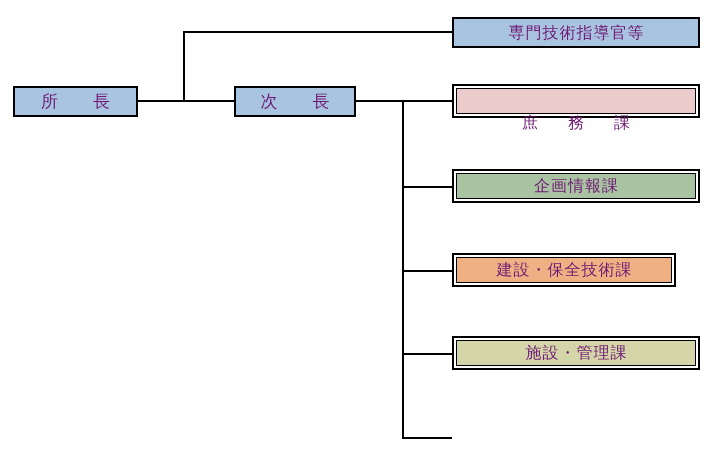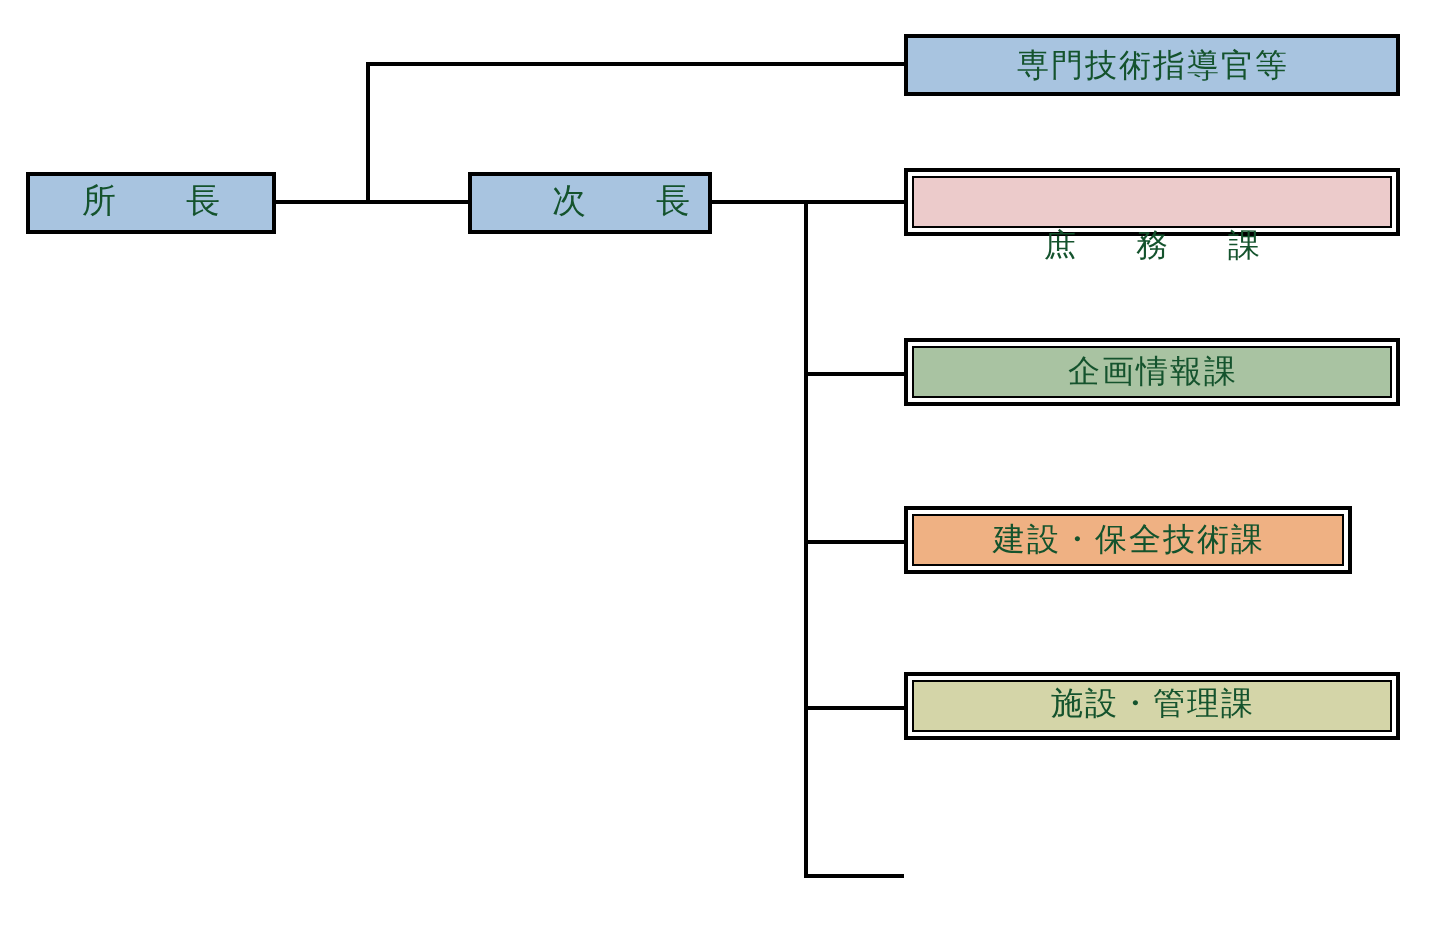--- a/index.html
+++ b/index.html
@@ -26,21 +26,21 @@
   .line-v { width: 2px; }
 
   
   .node {
     position: absolute;
     box-sizing: border-box;
     display: flex;
     align-items: center;
     justify-content: center;
     text-align: center;
-    color: #14532d;
+    color: #701a75;
     line-height: 1;
     white-space: nowrap;
   }
 
   
   .node-single {
     border: 2px solid #000000;
   }
 
   
@@ -94,21 +94,21 @@
   <div class="line line-h" style="left:402px; top:270px; width:50px;"></div>
 
   <div class="line line-h" style="left:402px; top:353px; width:50px;"></div>
 
   <div class="line line-h" style="left:402px; top:437px; width:50px;"></div>
 
   <div class="node node-single exec" style="left:13px; top:86px; width:125px; height:31px; background:#a8c4e0;">
     <span class="node-label">所　長</span>
   </div>
 
-  <div class="node node-single exec" style="left:234px; top:86px; width:122px; height:31px; background:#a8c4e0;justify-content:flex-end;">
+  <div class="node node-single exec" style="left:234px; top:86px; width:122px; height:31px; background:#a8c4e0;">
     <span class="node-label">次　長</span>
   </div>
 
   <div class="node node-single" style="left:452px; top:17px; width:248px; height:31px; background:#a8c4e0;">
     <span class="node-label" style="font-size:16px; letter-spacing:1px; text-indent:1px;">専門技術指導官等</span>
   </div>
 
   <div class="node node-double div-node" style="left:452px; top:84px; width:248px; height:34px; background:#eccbcb;">
     <span class="node-label" style="letter-spacing:7px; text-indent:7px;margin-top:44px;">庶　務　課</span>
   </div>

